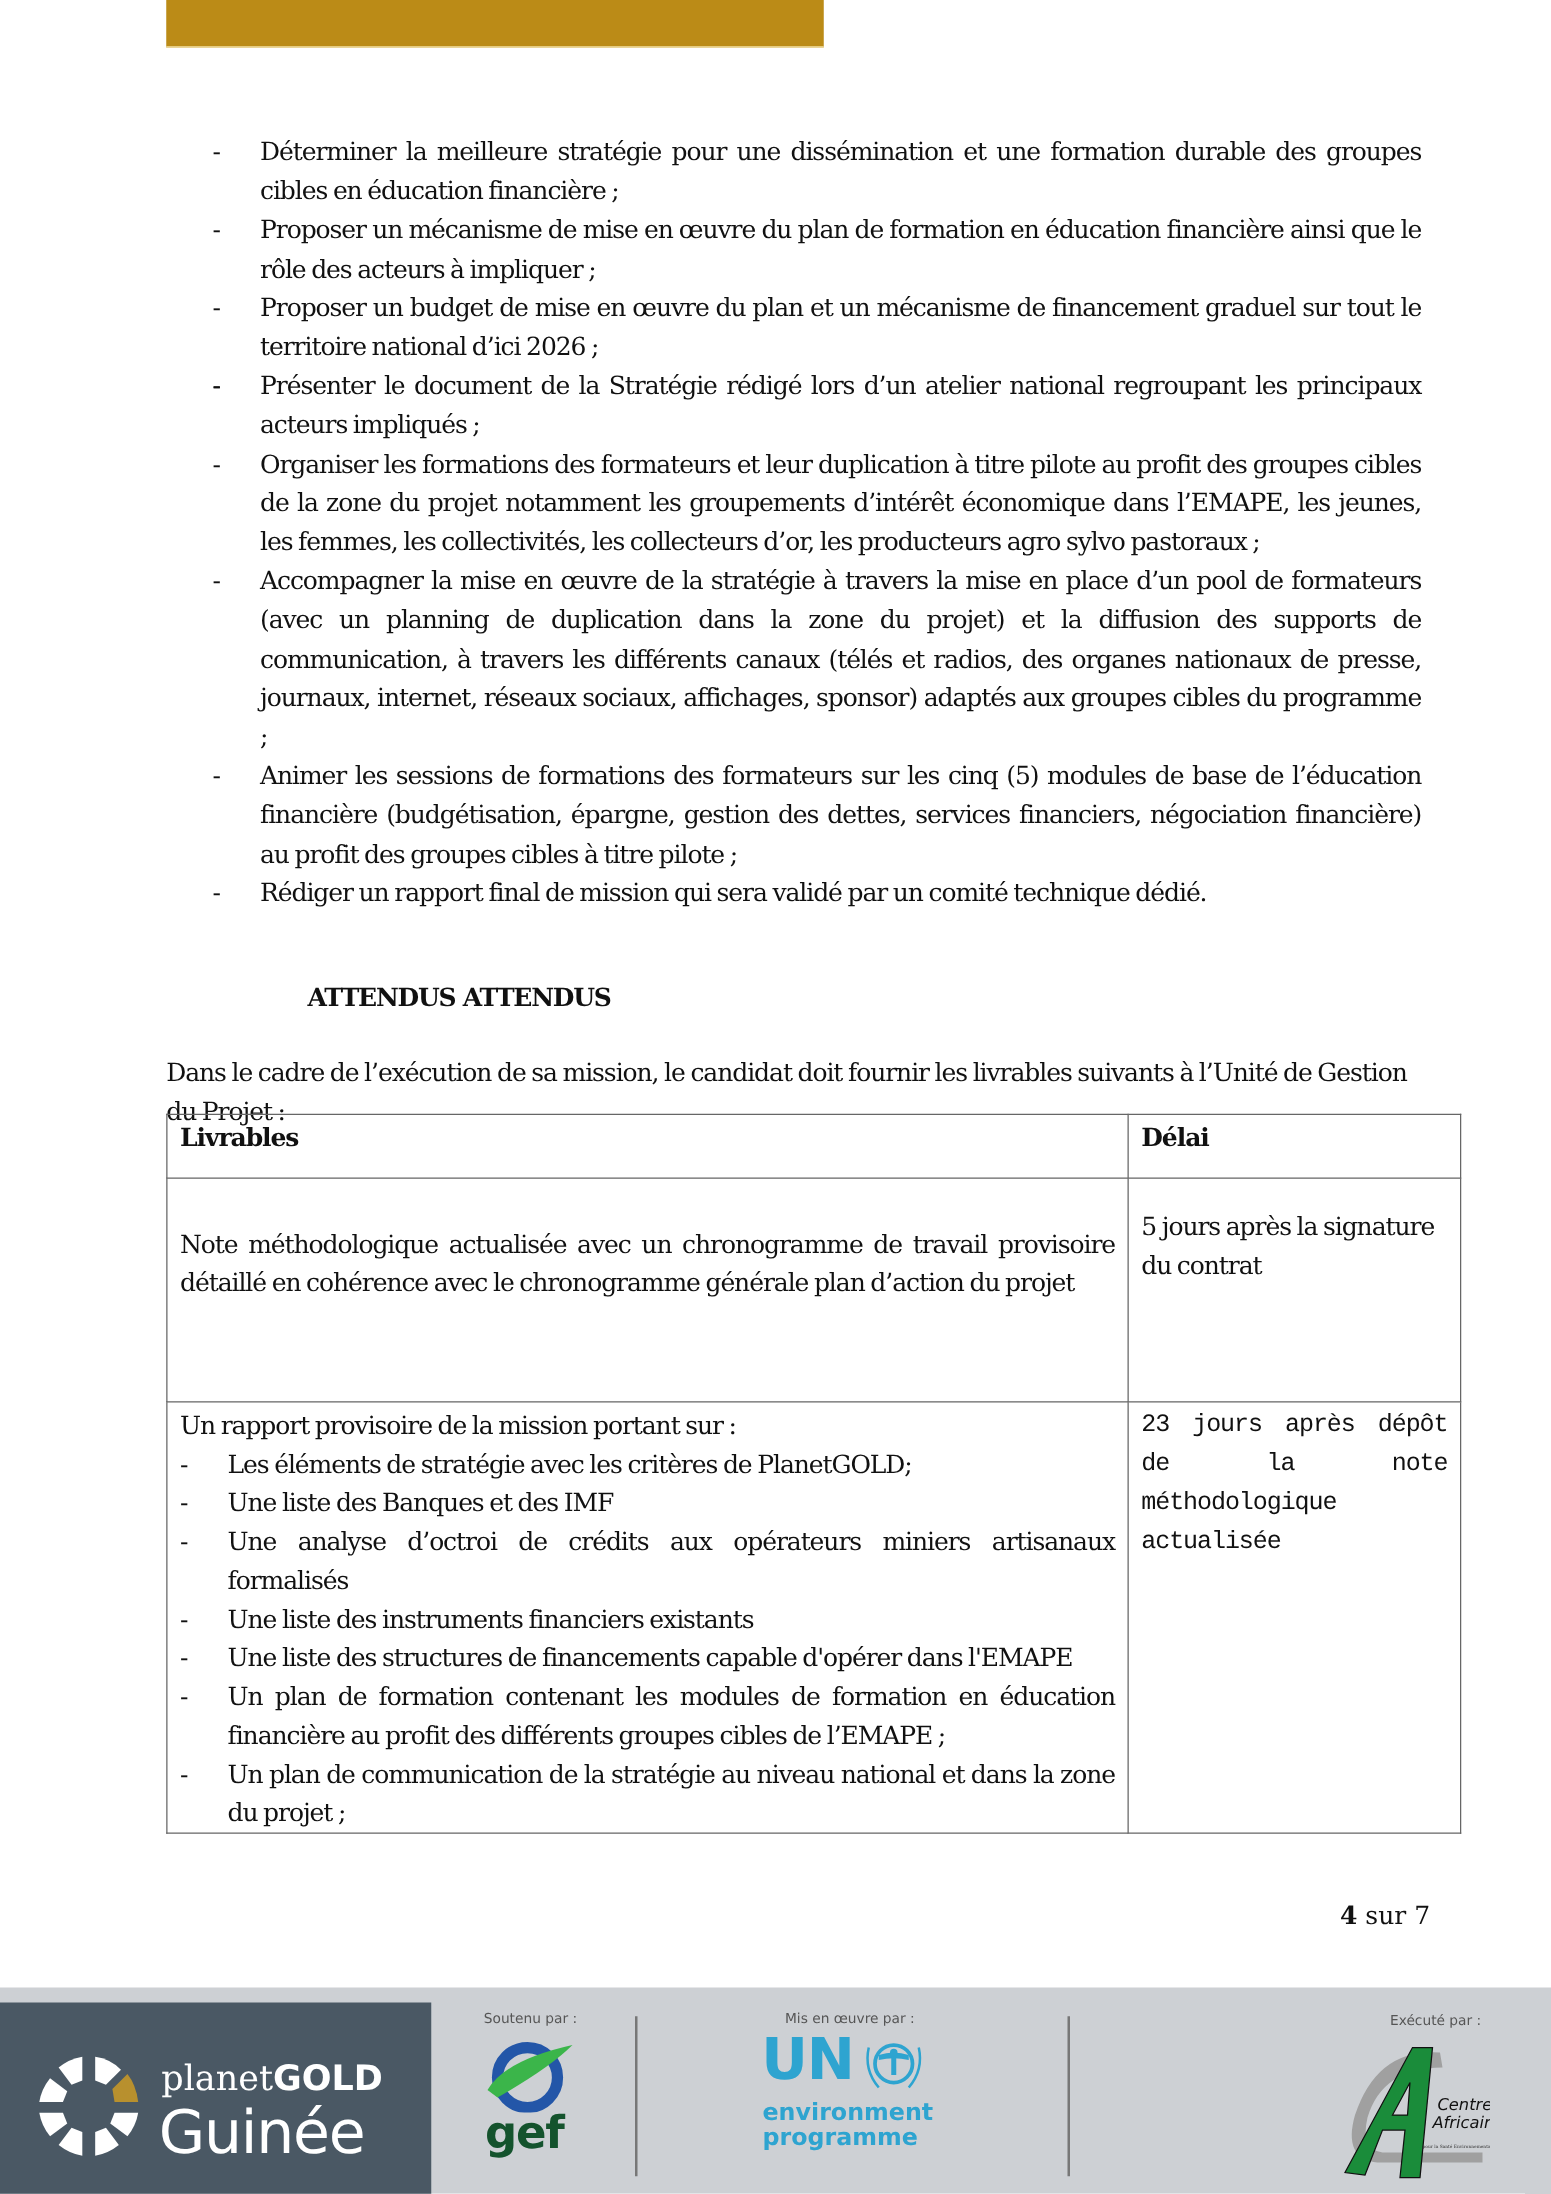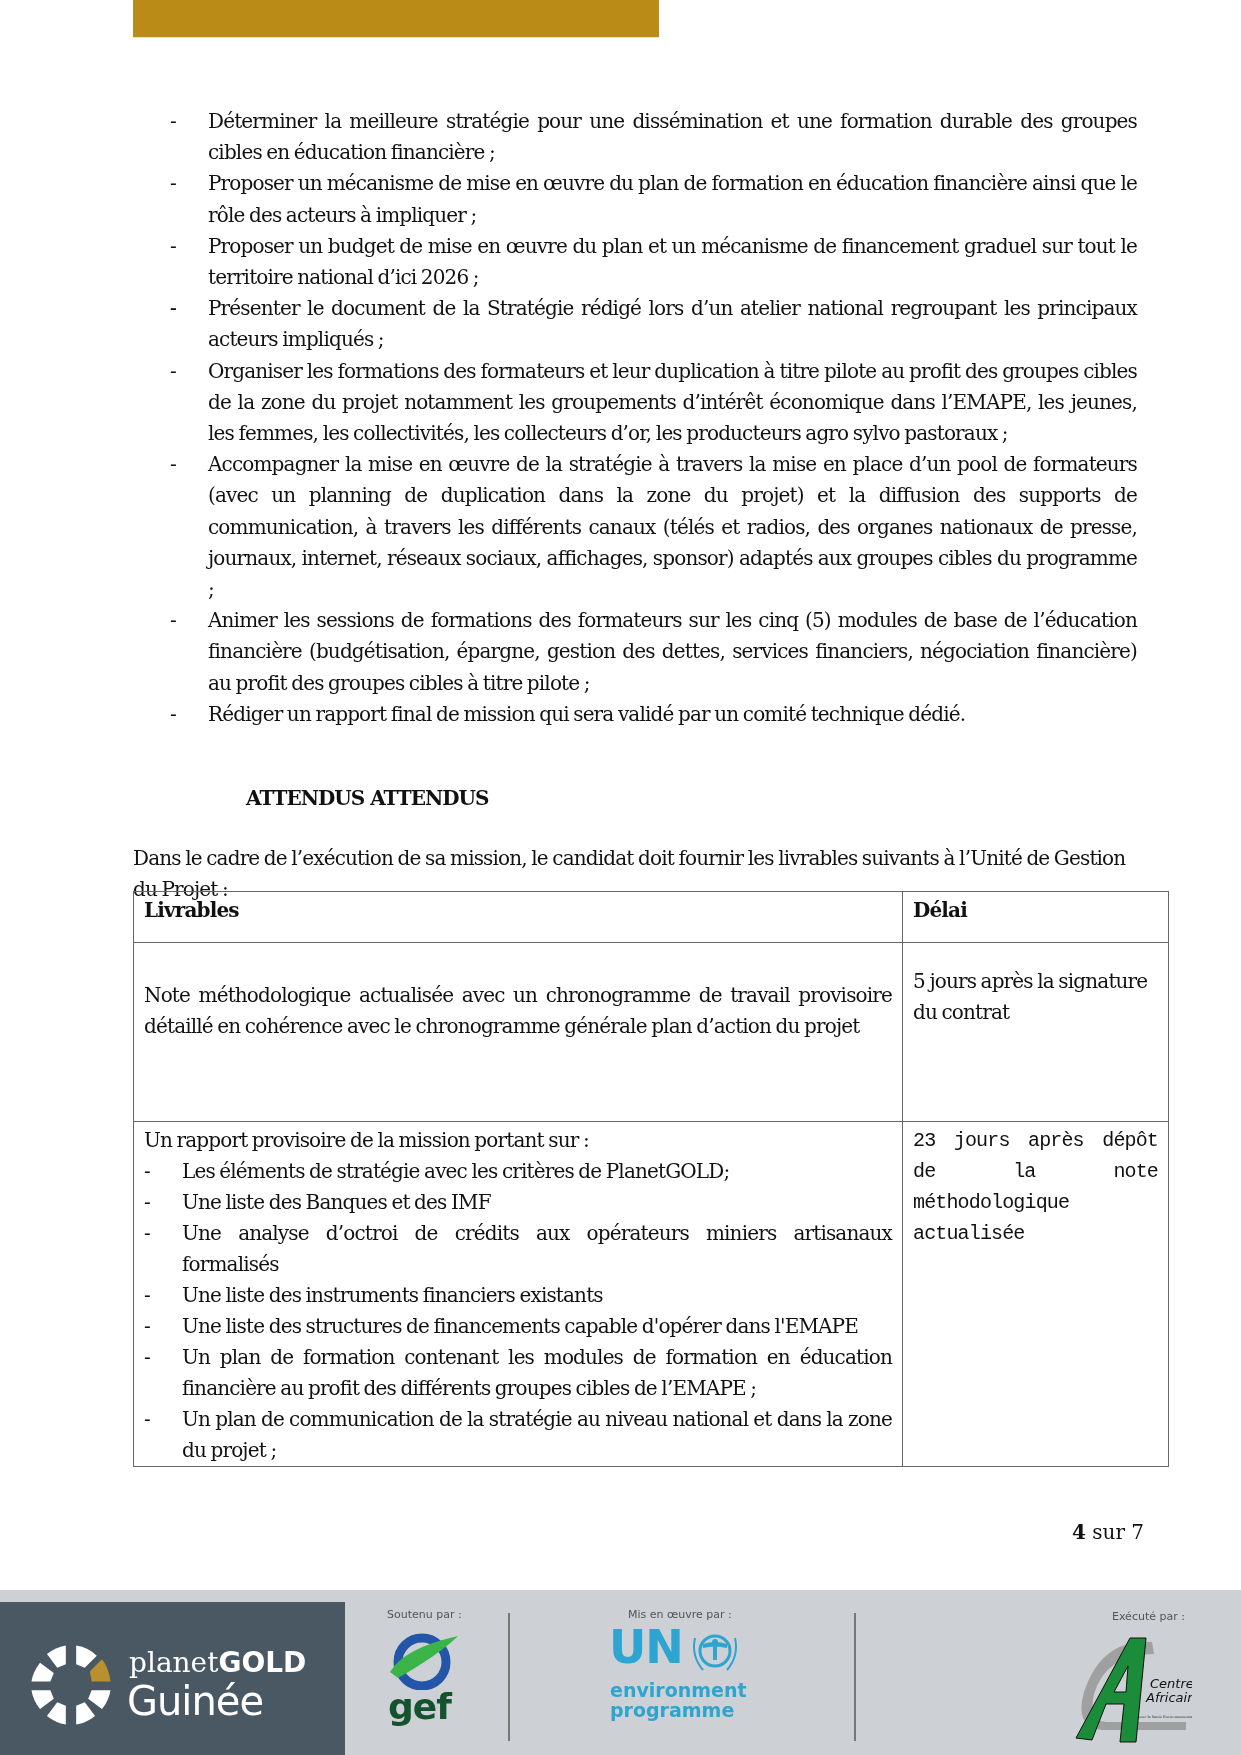--- a/index.html
+++ b/index.html
@@ -52,21 +52,21 @@
     position: absolute; left: 1072px; top: 1520px; font-size: 20px;
   }
   .page-num b { font-weight: bold; }
 
   
   .footer { position: absolute; left: 0; top: 1590px; width: 1241px; height: 165px; background: #cdd0d4; }
   .footer-left { position: absolute; left: 0; top: 12px; width: 345px; height: 169px; background: #4a5864; }
   .pg-logo { position: absolute; left: 28px; top: 40px; width: 86px; height: 86px; }
   .pg-text1 { position: absolute; left: 129px; top: 44px; color: #fff; font-family: "DejaVu Serif", serif; font-size: 28px; }
   .pg-text1 b { font-family: "DejaVu Sans", sans-serif; font-weight: bold; }
-  .pg-text2 { position: absolute; left: 127px; top: 76px; color: #fff; font-family: "DejaVu Sans", sans-serif; font-size: 40px; letter-spacing: -1px; }
+  .pg-text2 { position: absolute; left: 127px; top: 76px; color: #fff; font-family: "DejaVu Sans", sans-serif; font-size: 48px; letter-spacing: -1px; }
   .small-label { position: absolute; font-family: "DejaVu Sans", sans-serif; font-size: 11px; color: #555; }
   .vsep { position: absolute; width: 2px; background: #777; top: 23px; height: 128px; }
   .unep-un { position: absolute; left: 609px; top: 30px; font-family: "DejaVu Sans", sans-serif; font-weight: bold; font-size: 46px; color: #2ea4d0; letter-spacing: -1px; }
   .unep-env { position: absolute; left: 610px; top: 90px; font-family: "DejaVu Sans", sans-serif; font-weight: bold; font-size: 19px; color: #2ea4d0; line-height: 20px; }
   .ca-logo { position: absolute; left: 1062px; top: 42px; width: 130px; height: 115px; }
 </style>
 </head>
 <body>
 
 <div class="top-bar"></div>

